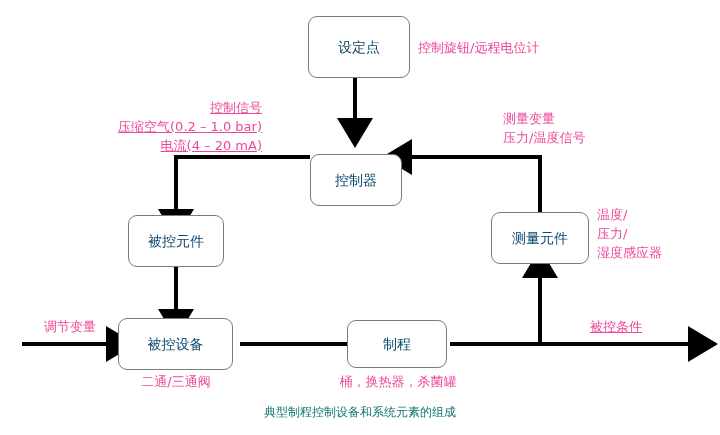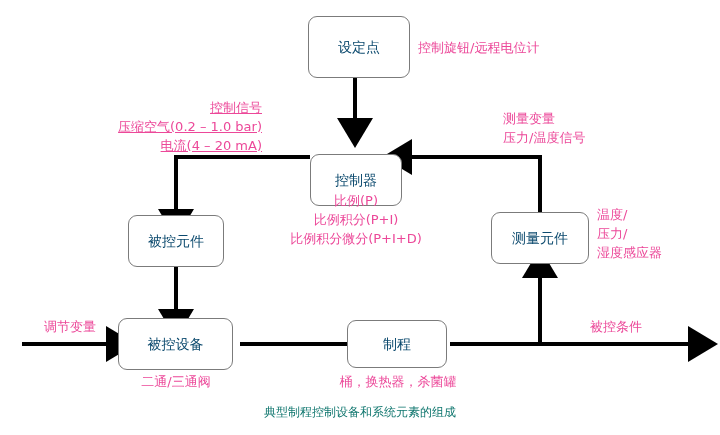--- a/index.html
+++ b/index.html
@@ -85,32 +85,29 @@
 
   <div class="lbl l" style="left:418px;top:39px;">控制旋钮/远程电位计</div>
 
   <div class="lbl r" style="left:40px;top:99px;width:222px;text-decoration:underline;">控制信号
 压缩空气(0.2 – 1.0 bar)
 电流(4 – 20 mA)</div>
 
   <div class="lbl l" style="left:503px;top:110px;width:200px;">测量变量
 压力/温度信号</div>
 
-  <div class="lbl c" style="left:266px;top:192px;width:180px;">比例(P)
-比例积分(P+I)
-比例积分微分(P+I+D)</div>
 
 
   <div class="lbl l" style="left:597px;top:206px;width:120px;">温度/
 压力/
 湿度感应器</div>
 
   <div class="lbl c" style="left:24px;top:318px;width:92px;">调节变量</div>
 
-  <div class="lbl c" style="left:570px;top:318px;width:92px;">被控条件</div>
+  <div class="lbl c" style="left:570px;top:318px;width:92px;text-decoration:underline;">被控条件</div>
 
   <div class="lbl c" style="left:111px;top:373px;width:130px;">二通/三通阀</div>
 
   <div class="lbl c" style="left:310px;top:373px;width:176px;">桶，换热器，杀菌罐</div>
 
   <div class="caption" style="top:404px;">典型制程控制设备和系统元素的组成</div>
 
 </div>
 
 </body></html>

